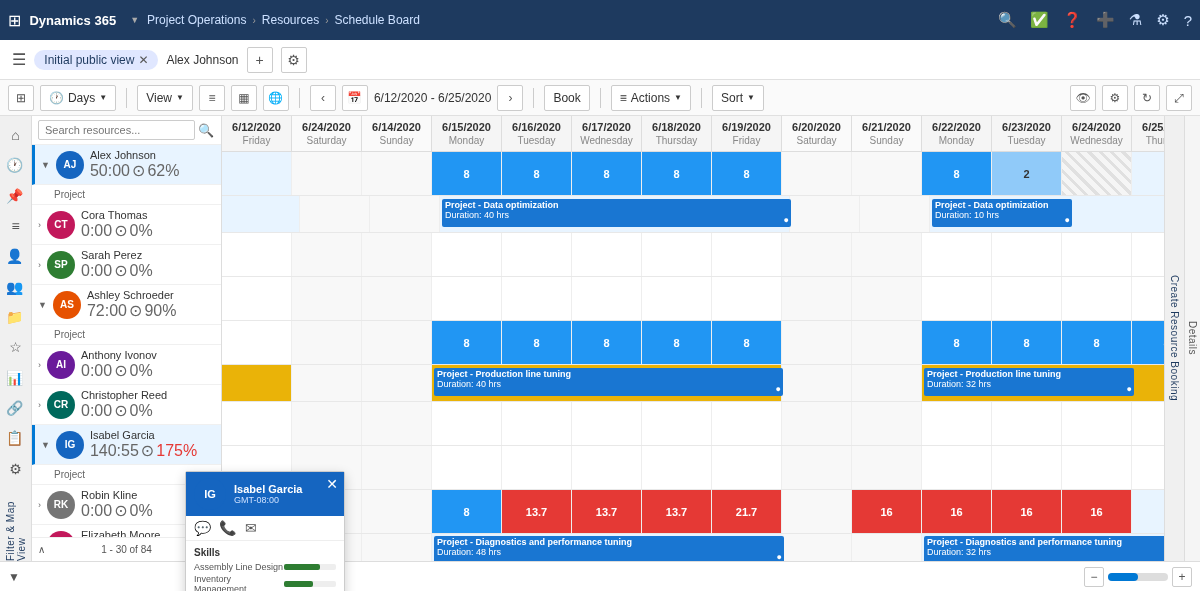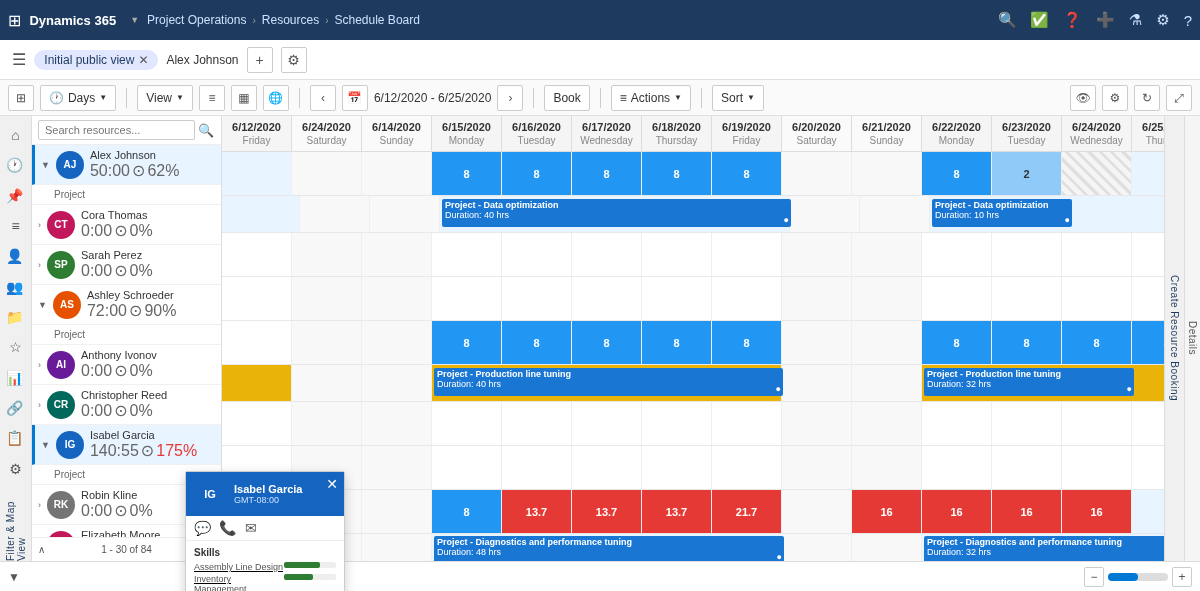--- a/index.html
+++ b/index.html
@@ -307,21 +307,21 @@
     }
     .popup-name { font-weight: 600; font-size: 11px; }
     .popup-tz { font-size: 9px; color: #cce0ff; }
     .popup-actions {
       display: flex; gap: 8px; padding: 4px 8px;
       border-bottom: 1px solid #eee;
     }
     .popup-action-btn { font-size: 14px; color: #555; cursor: pointer; }
     .popup-body { padding: 6px 8px; }
     .popup-section-title { font-weight: 600; color: #333; margin-bottom: 4px; font-size: 10px; }
-    .skill-row { display: flex; margin-bottom: 2px; text-decoration: underline; }
+    .skill-row { display: flex; align-items: center; margin-bottom: 2px; }
     .skill-name { width: 90px; font-size: 9px; color: #555; }
     .skill-bar-bg { flex: 1; height: 6px; background: #eee; border-radius: 2px; }
     .skill-bar-fill { height: 6px; background: #2e7d32; border-radius: 2px; }
 
     
     .av-blue { background: #1565c0; }
     .av-pink { background: #c2185b; }
     .av-green { background: #2e7d32; }
     .av-orange { background: #e65100; }
     .av-purple { background: #6a1b9a; }

